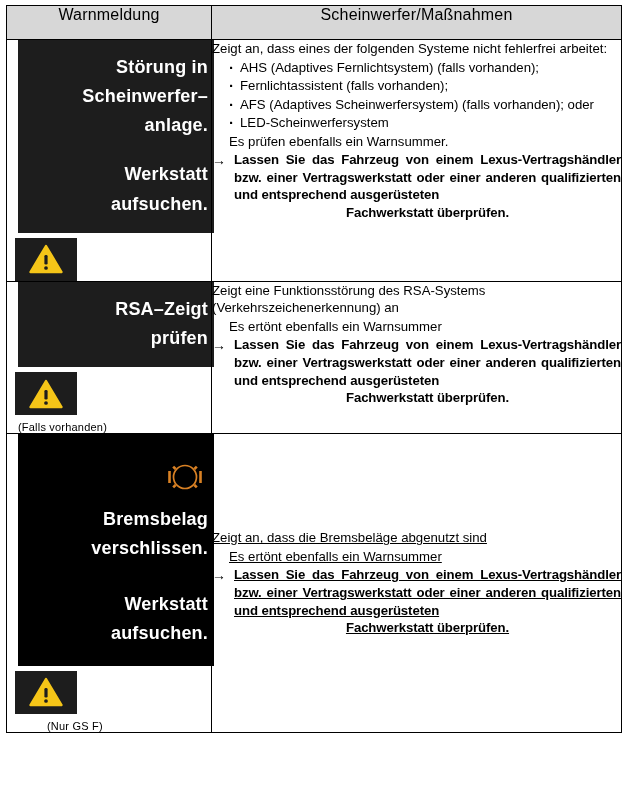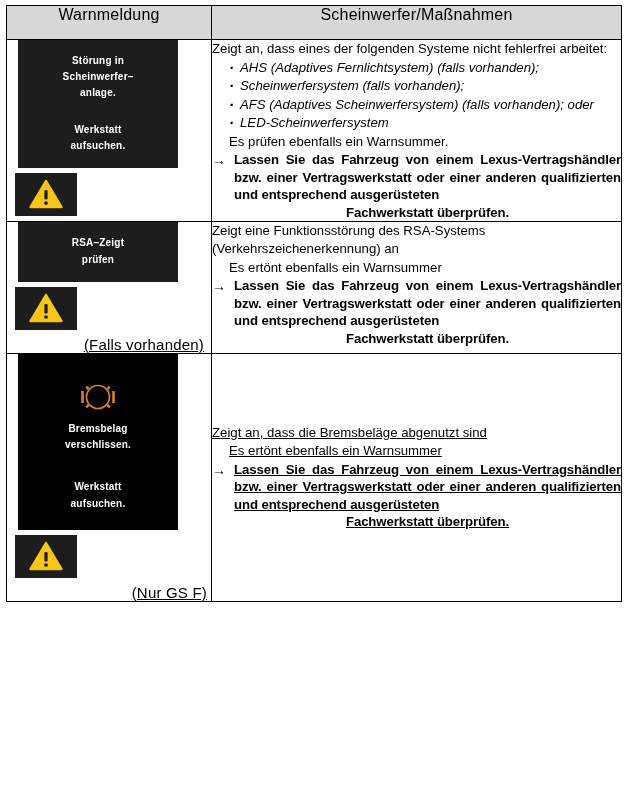--- a/index.html
+++ b/index.html
@@ -34,72 +34,70 @@
     letter-spacing:.2px;
   }
   col.c1{width:205px;}
   col.c2{width:410px;}
 
   
   .warn-cell{
     padding:11px 0 9px 0;
   }
   .panel{
-    width:160px;
+    width:196px;
     margin-left:11px;
     box-sizing:border-box;
     color:#ffffff;
-    text-align:center;
-    font-size:10px;
+    text-align:right;
+    font-size:18px;
     font-weight:700;
     letter-spacing:.2px;
     line-height:1.62;
     padding:13px 6px 14px 6px;
   }
   .panel.dark{background:#1d1d1d;}
   .panel.black{background:#000000;}
   .panel .gap{height:20px;}
   .panel .line{display:block;}
 
   .icon-tile{
     width:62px;height:43px;
     margin-left:8px;
     margin-top:5px;
     background:#1d1d1d;
     display:flex;align-items:center;justify-content:center;
   }
   .caption{
-    text-align:right;
-    font-size:15px;
+    text-align:left;
+    font-size:11px;
     margin-top:6px;
     width:186px;
     margin-left:11px;
     letter-spacing:.2px;
-    text-decoration:underline;
   }
   .caption.shift{margin-left:40px;width:160px;}
 
   .brake-icon{
     margin:4px auto 2px auto;
     width:46px;height:34px;
   }
 
   
   .detail-cell{
     padding:9px 9px 9px 9px;
     font-size:13.2px;
     line-height:1.33;
   }
   .detail-cell.mid{vertical-align:middle;text-decoration:underline;}
   .d-par{margin:0 0 0 0;}
   ul.bullets{
     margin:1px 0 0 0;
     padding:0 0 0 17px;
     list-style:none;
-    font-style:italic;
   }
   ul.bullets li{
     position:relative;
     padding-left:11px;
     margin:0 0 1px 0;
     text-align:justify;
   }
   ul.bullets li:before{
     content:"\00B7";
     position:absolute;left:0;top:-1px;
@@ -156,21 +154,21 @@
             <path d="M17 2 L32.5 28 L1.5 28 Z" fill="#f5c518" stroke="#f5c518" stroke-width="2.4" stroke-linejoin="round"></path>
             <rect x="15.4" y="11" width="3.2" height="9.6" rx="1.3" fill="#1d1d1d"></rect>
             <circle cx="17" cy="24" r="1.85" fill="#1d1d1d"></circle>
           </svg>
         </div>
       </td>
       <td class="detail-cell">
         <p class="d-par">Zeigt an, dass eines der folgenden Systeme nicht fehlerfrei arbeitet:</p>
         <ul class="bullets">
           <li class="nojust">AHS (Adaptives Fernlichtsystem) (falls vorhanden);</li>
-          <li class="nojust">Scheinwerfersystem (falls vorhanden);</li>
+          <li class="nojust">Fernlichtassistent (falls vorhanden);</li>
           <li>AFS (Adaptives Scheinwerfersystem) (falls vorhanden); oder</li>
           <li class="nojust">LED-Scheinwerfersystem</li>
         </ul>
         <div class="sub-line">Es prüfen ebenfalls ein Warnsummer.</div>
         <div class="arrow-block">
           <span class="arrow">→</span>
           <span>Lassen Sie das Fahrzeug von einem Lexus-Vertragshändler bzw. einer Vertragswerkstatt oder einer anderen qualifizierten und entsprechend ausgerüsteten</span>
           <div class="last">Fachwerkstatt überprüfen.</div>
         </div>
       </td>

